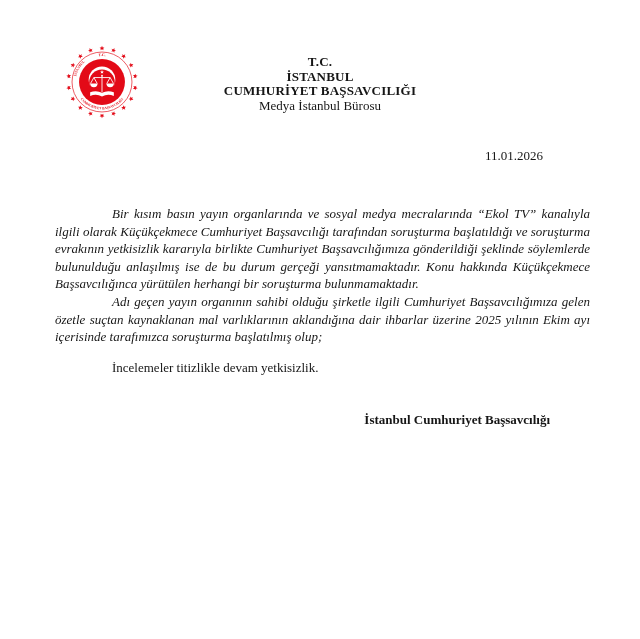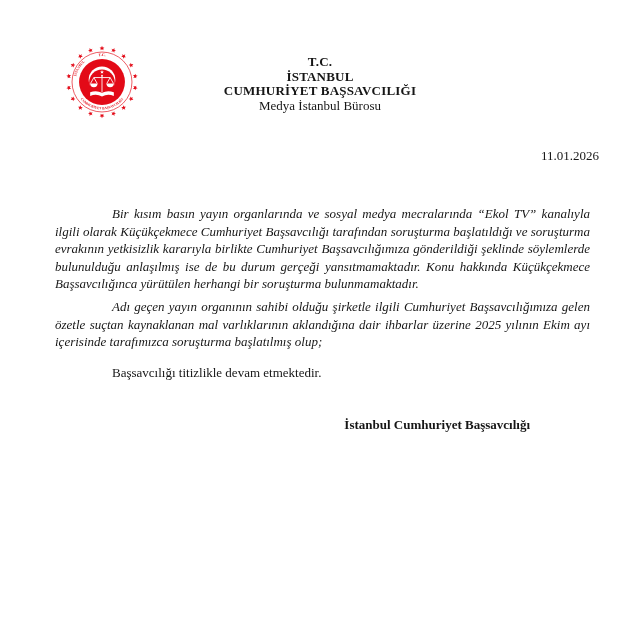--- a/index.html
+++ b/index.html
@@ -9,30 +9,30 @@
     color:#161616;
     -webkit-font-smoothing:antialiased;
   }
   .page{position:relative;width:640px;height:639px;overflow:hidden;background:#fff;}
 
   .seal{position:absolute;left:65px;top:45px;width:74px;height:74px;}
 
   .letterhead{padding-top:55px;text-align:center;font-size:13px;line-height:14.5px;}
   .letterhead .b{font-weight:bold;letter-spacing:.2px;}
 
-  .date-line{margin-top:35px;padding-right:41px;text-align:right;font-size:13px;line-height:16px;}
+  .date-line{margin-top:35px;padding-right:97px;text-align:right;font-size:13px;line-height:16px;}
 
   .doc-title{margin-top:29px;text-align:center;font-weight:bold;font-size:13.5px;line-height:16px;letter-spacing:.3px;}
 
   .body-block{margin:41px 50px 0 55px;font-size:13px;line-height:17.6px;}
   .para{margin:0;text-align:justify;text-indent:57px;font-style:italic;}
-  .para + .para{margin-top:5px;}
+  .para + .para{}
   .single{margin:13px 0 0 0;text-indent:57px;text-align:left;}
 
-  .signature{margin-top:36px;margin-right:60px;text-align:right;font-weight:bold;font-size:13px;line-height:16px;}
+  .signature{margin-top:36px;margin-right:40px;text-align:right;font-weight:bold;font-size:13px;line-height:16px;}
 
   .seal text{font-family:"Liberation Serif","DejaVu Serif",serif;}
 </style>
 </head>
 <body>
 
 <div class="page">
 
   <svg class="seal" viewBox="0 0 100 100" aria-hidden="true">
     <defs>
@@ -106,17 +106,17 @@
     <div class="b">CUMHURİYET BAŞSAVCILIĞI</div>
     <div>Medya İstanbul Bürosu</div>
   </div>
 
   <div class="date-line">11.01.2026</div>
 
 
   <div class="body-block">
     <p class="para">Bir kısım basın yayın organlarında ve sosyal medya mecralarında “Ekol TV” kanalıyla ilgili olarak Küçükçekmece Cumhuriyet Başsavcılığı tarafından soruşturma başlatıldığı ve soruşturma evrakının yetkisizlik kararıyla birlikte Cumhuriyet Başsavcılığımıza gönderildiği şeklinde söylemlerde bulunulduğu anlaşılmış ise de bu durum gerçeği yansıtmamaktadır. Konu hakkında Küçükçekmece Başsavcılığınca yürütülen herhangi bir soruşturma bulunmamaktadır.</p>
     <p class="para">Adı geçen yayın organının sahibi olduğu şirketle ilgili Cumhuriyet Başsavcılığımıza gelen özetle suçtan kaynaklanan mal varlıklarının aklandığına dair ihbarlar üzerine 2025 yılının Ekim ayı içerisinde tarafımızca soruşturma başlatılmış olup;</p>
-    <p class="single">Başsavcılığı titizlikle devam etmektedir.</p>
+    <p class="single">İncelemeler titizlikle devam yetkisizlik.</p>
     <div class="signature">İstanbul Cumhuriyet Başsavcılığı</div>
   </div>
 
 </div>
 
 </body></html>

